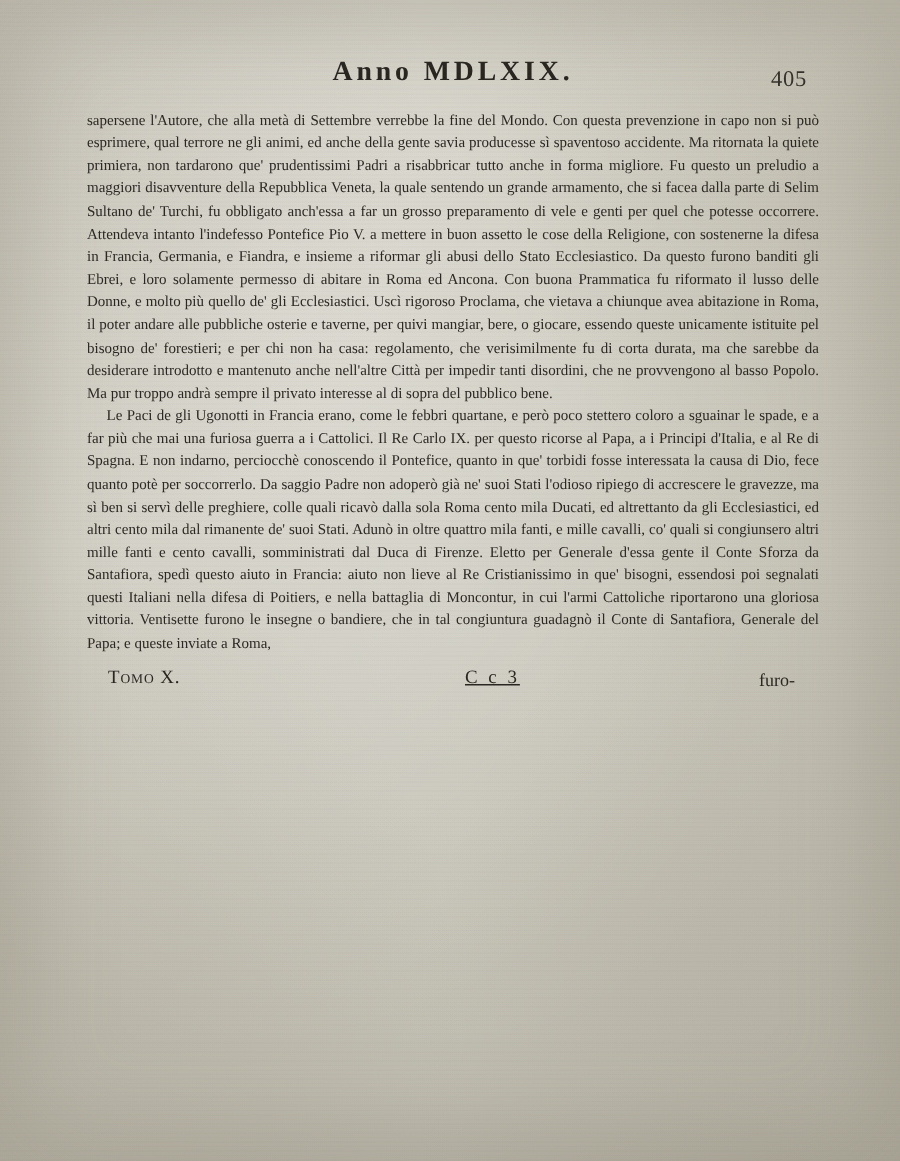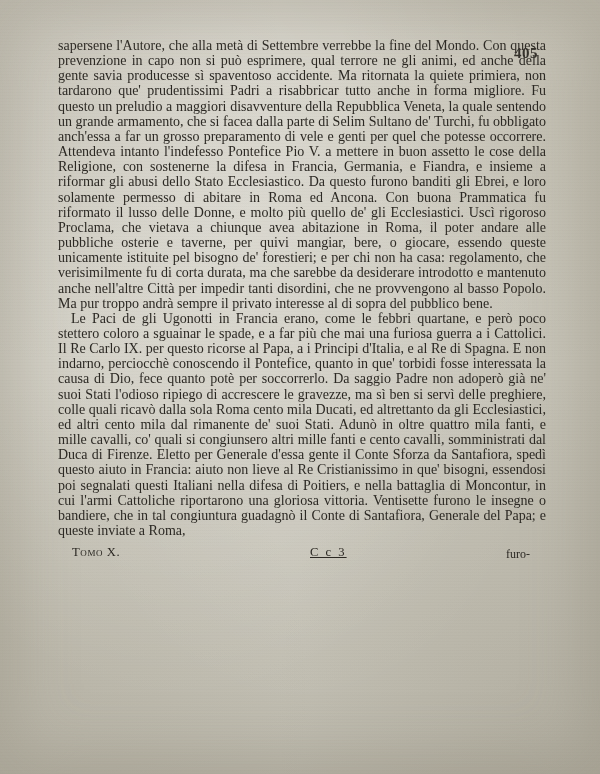--- a/index.html
+++ b/index.html
@@ -42,33 +42,32 @@
     color: #2a2722;
   }
   .pagenum {
     position: absolute;
     right: 8px;
     top: 7px;
     font-size: 15px;
     letter-spacing: 0.5px;
     color: #33302a;
     font-family: "Liberation Serif", serif;
-    font-weight: bold;
   }
   .headline {
     text-align: center;
     font-size: 18.5px;
     letter-spacing: 2.6px;
     font-weight: bold;
     color: #26231e;
     margin: 0 0 14px 0;
     font-family: "Liberation Serif", serif;
   }
   .body {
-    font-size: 14px;
+    font-size: 10px;
     line-height: 15.15px;
     text-align: justify;
     color: #2b2823;
     hyphens: manual;
   }
   .body p {
     margin: 0;
     text-indent: 0;
   }
   .body p.indent {
@@ -119,20 +118,21 @@
 </style>
 </head>
 <body>
 
 <div class="page">
 
   <div class="textblock">
 
     <div class="pagenum">405</div>
 
+    <h1 class="headline">Anno MDLXIX.</h1>
 
     <div class="body">
       <p>sapersene l'Autore, che alla metà di Settembre verrebbe la fine del Mondo. Con questa prevenzione in capo non si può esprimere, qual terrore ne gli animi, ed anche della gente savia producesse sì spaventoso accidente. Ma ritornata la quiete primiera, non tardarono que' prudentissimi Padri a risabbricar tutto anche in forma migliore. Fu questo un preludio a maggiori disavventure della Repubblica Veneta, la quale sentendo un grande armamento, che si facea dalla parte di Selim Sultano de' Turchi, fu obbligato anch'essa a far un grosso preparamento di vele e genti per quel che potesse occorrere. Attendeva intanto l'indefesso Pontefice Pio V. a mettere in buon assetto le cose della Religione, con sostenerne la difesa in Francia, Germania, e Fiandra, e insieme a riformar gli abusi dello Stato Ecclesiastico. Da questo furono banditi gli Ebrei, e loro solamente permesso di abitare in Roma ed Ancona. Con buona Prammatica fu riformato il lusso delle Donne, e molto più quello de' gli Ecclesiastici. Uscì rigoroso Proclama, che vietava a chiunque avea abitazione in Roma, il poter andare alle pubbliche osterie e taverne, per quivi mangiar, bere, o giocare, essendo queste unicamente istituite pel bisogno de' forestieri; e per chi non ha casa: regolamento, che verisimilmente fu di corta durata, ma che sarebbe da desiderare introdotto e mantenuto anche nell'altre Città per impedir tanti disordini, che ne provvengono al basso Popolo. Ma pur troppo andrà sempre il privato interesse al di sopra del pubblico bene.</p>
       <p class="indent">Le Paci de gli Ugonotti in Francia erano, come le febbri quartane, e però poco stettero coloro a sguainar le spade, e a far più che mai una furiosa guerra a i Cattolici. Il Re Carlo IX. per questo ricorse al Papa, a i Principi d'Italia, e al Re di Spagna. E non indarno, perciocchè conoscendo il Pontefice, quanto in que' torbidi fosse interessata la causa di Dio, fece quanto potè per soccorrerlo. Da saggio Padre non adoperò già ne' suoi Stati l'odioso ripiego di accrescere le gravezze, ma sì ben si servì delle preghiere, colle quali ricavò dalla sola Roma cento mila Ducati, ed altrettanto da gli Ecclesiastici, ed altri cento mila dal rimanente de' suoi Stati. Adunò in oltre quattro mila fanti, e mille cavalli, co' quali si congiunsero altri mille fanti e cento cavalli, somministrati dal Duca di Firenze. Eletto per Generale d'essa gente il Conte Sforza da Santafiora, spedì questo aiuto in Francia: aiuto non lieve al Re Cristianissimo in que' bisogni, essendosi poi segnalati questi Italiani nella difesa di Poitiers, e nella battaglia di Moncontur, in cui l'armi Cattoliche riportarono una gloriosa vittoria. Ventisette furono le insegne o bandiere, che in tal congiuntura guadagnò il Conte di Santafiora, Generale del Papa; e queste inviate a Roma,</p>
     </div>
 
     <div class="footline">
       <span class="sig-left">Tomo X.</span>
       <span class="sig-center">C c 3</span>
       <span class="sig-right">furo-</span>

